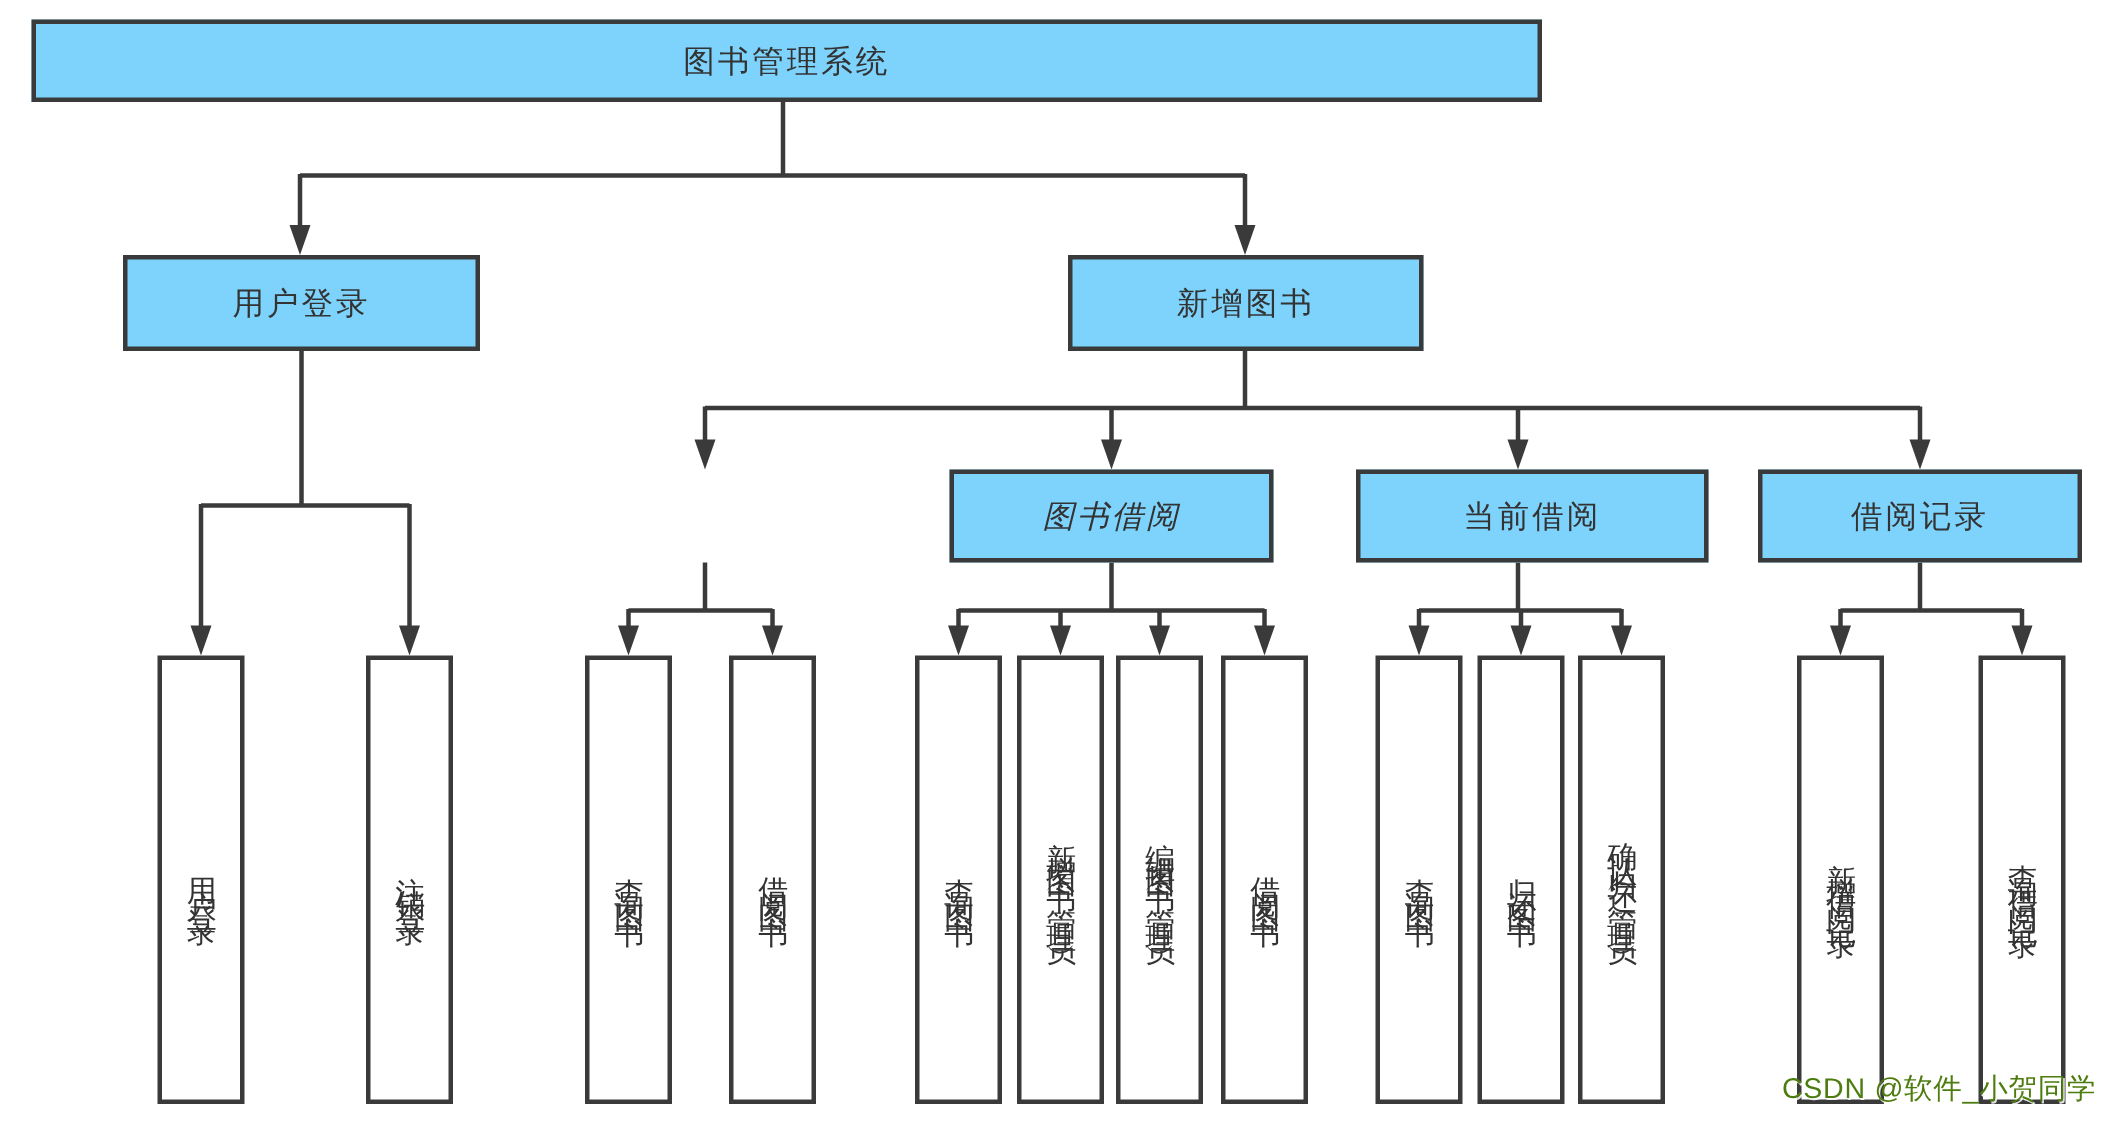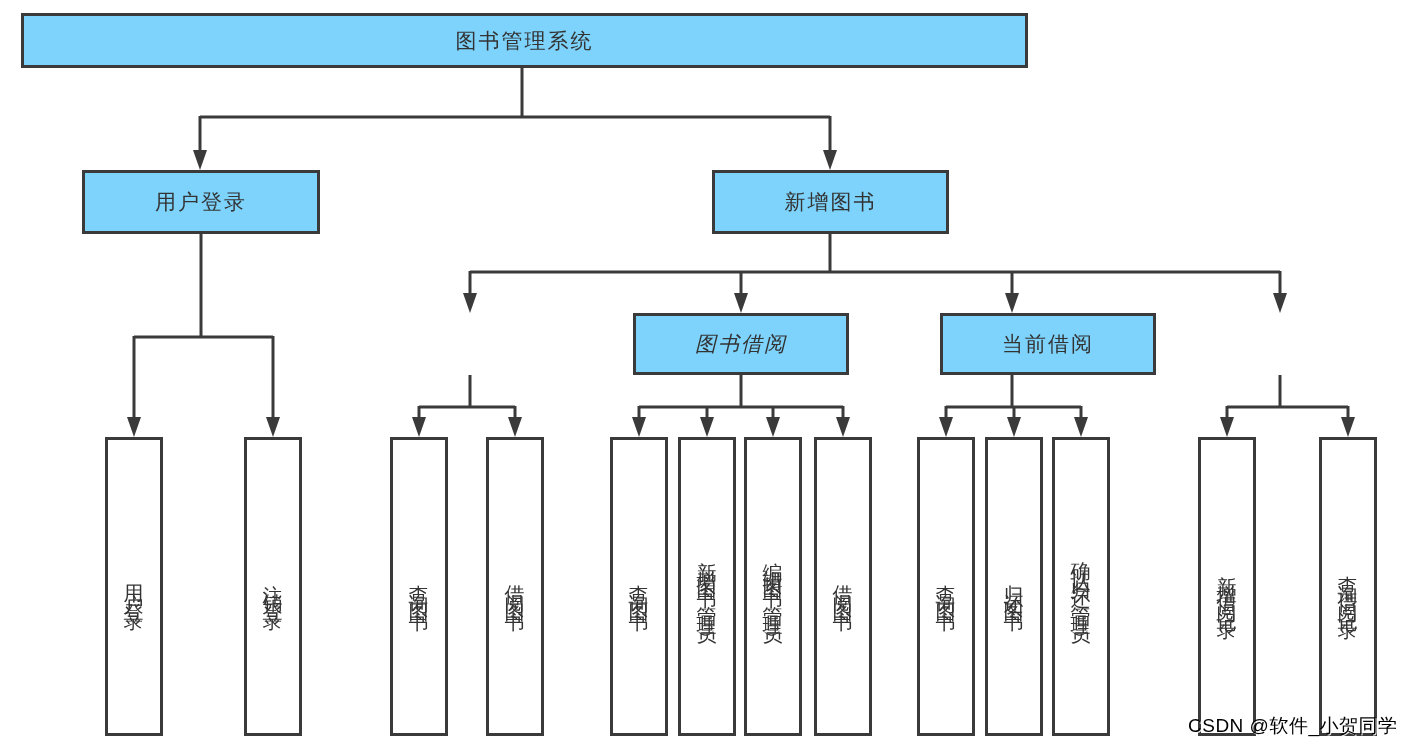--- a/index.html
+++ b/index.html
@@ -58,42 +58,42 @@
     letter-spacing: 9px;
     line-height: 1;
     white-space: nowrap;
   }
   
   .n-root   { left: 21px;   top: 13px;  width: 1007px; height: 55px; }
   .n-l1-0   { left: 82px;   top: 170px; width: 238px;  height: 64px; }
   .n-l1-1   { left: 712px;  top: 170px; width: 237px;  height: 64px; }
   .n-l2-0   { left: 362px;  top: 313px; width: 216px;  height: 62px; }
   .n-l2-1   { left: 633px;  top: 313px; width: 216px;  height: 62px; font-style: italic; }
-  .n-l2-2   { left: 904px;  top: 313px; width: 216px;  height: 62px; margin-left: 36px; }
+  .n-l2-2   { left: 904px;  top: 313px; width: 235px;  height: 62px; }
   .n-l2-3   { left: 1172px; top: 313px; width: 216px;  height: 62px; }
   
   .lf-ul-0 { left: 105px; }
   .lf-ul-1 { left: 244px; }
   .lf-nb-0 { left: 390px; }
   .lf-nb-1 { left: 486px; }
   .lf-bb-0 { left: 610px; }
   .lf-bb-1 { left: 678px; }
   .lf-bb-2 { left: 744px; }
   .lf-bb-3 { left: 814px; }
   .lf-cb-0 { left: 917px; }
   .lf-cb-1 { left: 985px; }
   .lf-cb-2 { left: 1052px; }
   .lf-br-0 { left: 1198px; }
   .lf-br-1 { left: 1319px; }
   .watermark {
     position: absolute;
     left: 1188px;
     top: 713px;
     font-size: 19px;
-    color: #000000;
+    color: #4d7c0f;
     letter-spacing: 0.5px;
     white-space: nowrap;
     z-index: 3;
     text-shadow: 1px 1px 0 rgba(255,255,255,0.85);
   }
 </style>
 </head>
 <body>
 
 <div class="canvas">
@@ -195,20 +195,23 @@
   <div class="node n-l1-1">
     <span class="lbl">新增图书</span>
   </div>
 
   <div class="node n-l2-1">
     <span class="lbl">图书借阅</span>
   </div>
   <div class="node n-l2-2">
     <span class="lbl">当前借阅</span>
   </div>
+  <div class="node n-l2-3">
+    <span class="lbl">借阅记录</span>
+  </div>
 
   <div class="leaf lf-ul-0">
     <span class="vlbl">用户登录</span>
   </div>
   <div class="leaf lf-ul-1">
     <span class="vlbl">注销登录</span>
   </div>
 
   <div class="leaf lf-nb-0">
     <span class="vlbl">查询图书</span>

